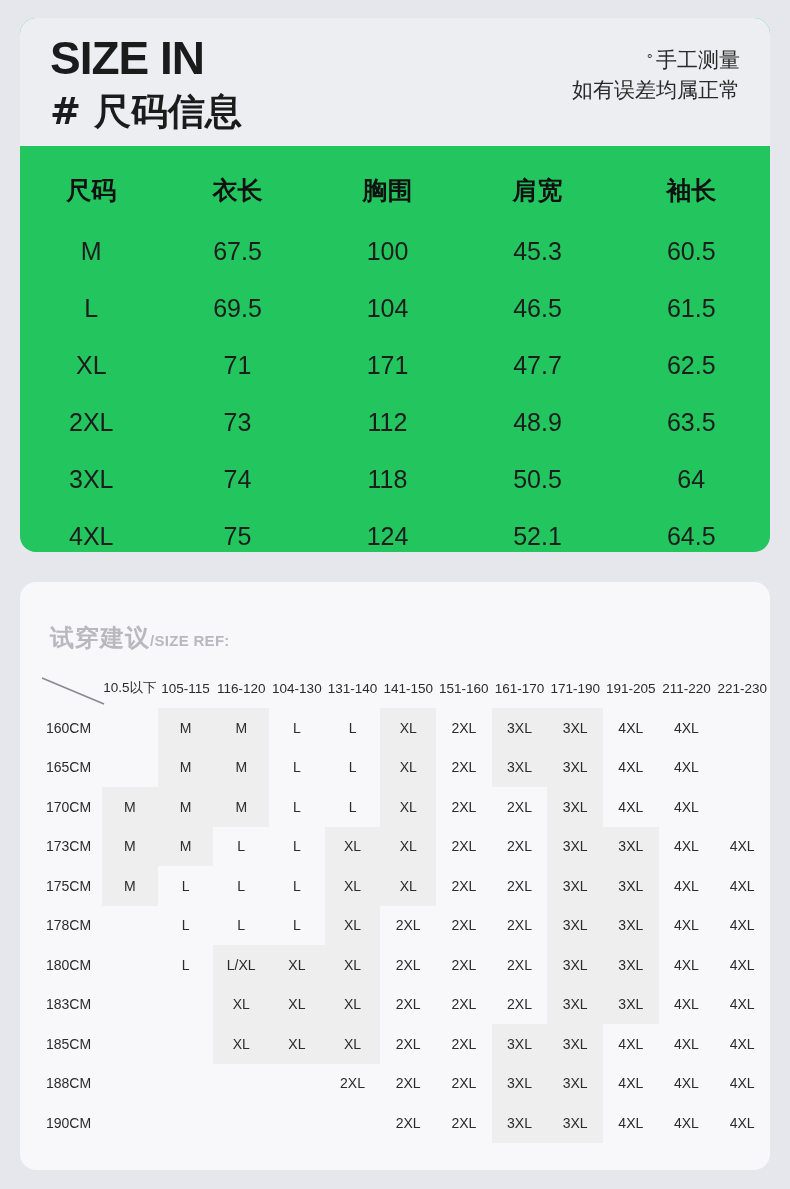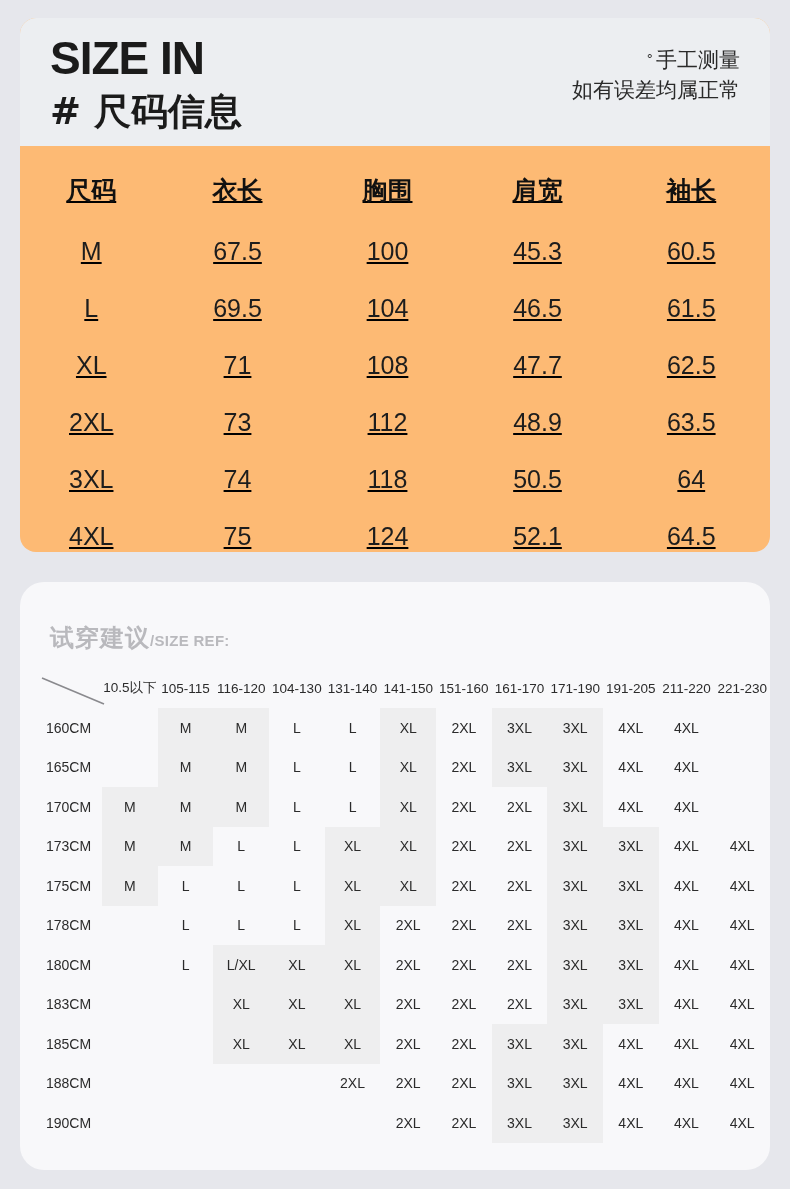--- a/index.html
+++ b/index.html
@@ -15,24 +15,23 @@
     position: relative;
   }
 
   
   .card-size {
     position: absolute;
     left: 20px;
     top: 18px;
     width: 750px;
     height: 534px;
-    background: #fdba74;
+    background: #22c55e;
     border-radius: 16px;
     box-sizing: border-box;
-    text-decoration: underline;
   }
 
   .size-header {
     position: relative;
     height: 128px;
     background: #eceef1;
     border-radius: 16px 16px 0 0;
   }
   .title-block {
     position: absolute;
@@ -108,21 +107,21 @@
   table.size-table th:nth-child(5), table.size-table td:nth-child(5) { width: 21%; }
 
   
   .card-fit {
     position: absolute;
     left: 20px;
     top: 582px;
     width: 750px;
     height: 588px;
     background: #f8f8fa;
-    border-radius: 24px;
+    border-radius: 16px;
     box-sizing: border-box;
     overflow: hidden;
   }
   .fit-title {
     position: absolute;
     left: 30px;
     top: 40px;
     color: #b9b9bd;
     white-space: nowrap;
   }
@@ -234,21 +233,21 @@
       <tr>
         <td>L</td>
         <td>69.5</td>
         <td>104</td>
         <td>46.5</td>
         <td>61.5</td>
       </tr>
       <tr>
         <td>XL</td>
         <td>71</td>
-        <td>108</td>
+        <td>171</td>
         <td>47.7</td>
         <td>62.5</td>
       </tr>
       <tr>
         <td>2XL</td>
         <td>73</td>
         <td>112</td>
         <td>48.9</td>
         <td>63.5</td>
       </tr>

